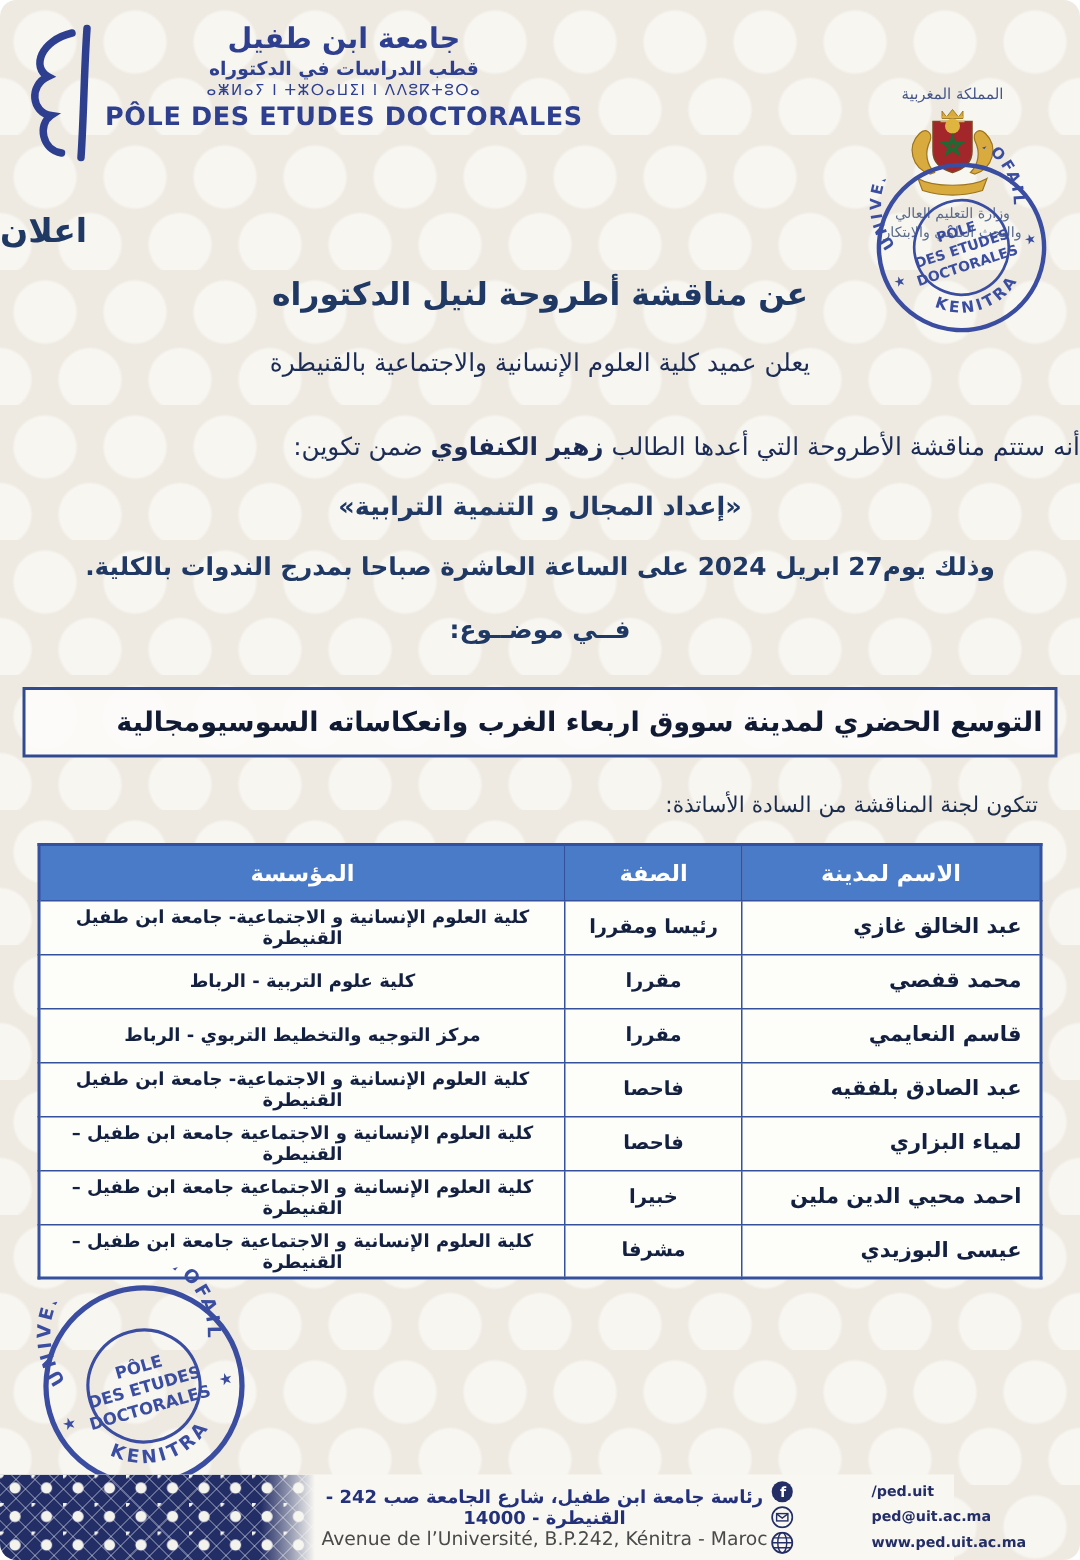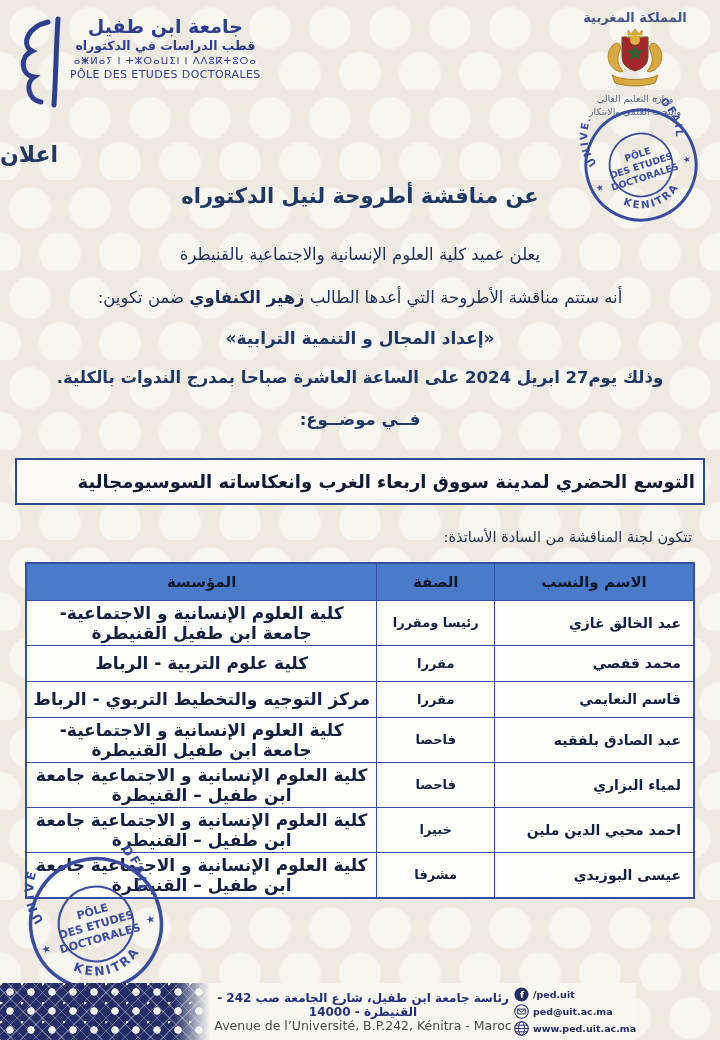--- a/index.html
+++ b/index.html
@@ -8,50 +8,51 @@
 
   .page {
     position:relative; width:720px; height:1040px; overflow:hidden;
     background-color:#eeeae1;
     background-image:
       radial-gradient(circle 27px at 30px 28px, rgba(255,255,255,.55) 20px, rgba(255,255,255,0) 22px),
       radial-gradient(circle 27px at 0px 73px,  rgba(255,255,255,.55) 20px, rgba(255,255,255,0) 22px),
       radial-gradient(circle 27px at 60px 73px, rgba(255,255,255,.55) 20px, rgba(255,255,255,0) 22px);
     background-size:60px 90px;
     color:#1c2c55;
+    border-radius:11px;
   }
 
   
   .logo-left { position:absolute; top:16px; left:14px; display:flex; align-items:flex-start; }
   .logo-mark { width:52px; height:92px; }
   .logo-text { margin-left:4px; text-align:center; color:#2e3f8f; direction:rtl; }
   .logo-ar1 { font-size:19px; font-weight:bold; line-height:1.15; }
   .logo-ar2 { font-size:12.5px; font-weight:bold; line-height:1.3; }
   .logo-tif { font-size:10px; letter-spacing:1px; line-height:1.4; direction:ltr; }
-  .logo-fr  { font-size:11px; font-weight:normal; letter-spacing:.4px; direction:ltr; }
+  .logo-fr  { font-size:17px; font-weight:bold; letter-spacing:.4px; direction:ltr; }
 
   
   .gov-right { position:absolute; top:10px; right:14px; width:142px; text-align:center; color:#5a6b8c; }
-  .gov-kingdom { font-size:13px; font-weight:bold; color:#44558a; }
+  .gov-kingdom { font-size:10px; font-weight:normal; color:#44558a;margin-top:48px; }
   .gov-coat { width:86px; height:66px; margin:1px auto; display:block; }
   .gov-ministry { font-size:9.5px; line-height:1.35; color:#5a6b8c; }
 
   
   .stamp { position:absolute; }
   .stamp-a { top:106px; right:20px; width:118px; height:118px; transform:rotate(-18deg); }
   .stamp-b { top:854px; left:26px; width:140px; height:140px; transform:rotate(-16deg); }
   .stamp svg { width:100%; height:100%; }
   .stamp text { fill:#3a4da0; font-family:"DejaVu Sans", sans-serif; font-weight:bold; }
 
   
   .doc-title    { position:absolute; top:142px; width:100%; text-align:left; font-size:22px; font-weight:bold; color:#1f3864; }
   .doc-subtitle { position:absolute; top:184px; width:100%; text-align:center; font-size:21px; font-weight:bold; color:#1f3864; }
   .body-line { position:absolute; width:100%; text-align:center; direction:rtl; font-size:16.5px; color:#1c2c55; }
-  .bl1 { top:245px; }
-  .bl2 { top:288px; }
+  .bl1 { top:232px; }
+  .bl2 { top:288px;text-align:right; }
   .bl3 { top:328px; font-weight:bold; color:#1f3864; font-size:17px; }
   .bl4 { top:368px; font-weight:bold; color:#1f3864; }
   .bl5 { top:410px; font-weight:bold; color:#1f3864; }
   .bold-seg { font-weight:bold; }
 
   .thesis-box {
     position:absolute; top:458px; left:15px; right:15px;
     border:2.5px solid #2f4a8f; background:rgba(253,252,249,.9);
     padding:11px 8px; direction:rtl;
     font-size:18px; font-weight:bold; color:#111a33;
@@ -59,30 +60,30 @@
 
   .committee-intro { position:absolute; top:529px; right:28px; direction:rtl; font-size:14.5px; color:#1b2b4a; }
 
   
   .committee-table {
     position:absolute; top:562px; left:25px; width:670px;
     direction:rtl; border-collapse:collapse; background:#fdfdfa;
     border:2px solid #35509c;
   }
   .committee-table th {
-    background:#4a7bc8; color:#0f172a; font-size:15px; font-weight:bold;
+    background:#4a7bc8; color:#ffffff; font-size:15px; font-weight:bold;
     height:37px; border:1.5px solid #35509c; text-align:center;
   }
   .committee-table td {
     height:36px; border:1.5px solid #35509c; font-weight:bold; color:#13203f;
     padding:2px 6px;
   }
   .cell-name { font-size:14px; text-align:right; padding-right:12px !important; width:200px; }
   .cell-role { font-size:13px; text-align:center; width:118px; }
-  .cell-inst { font-size:17px; text-align:center; }
+  .cell-inst { font-size:12px; text-align:center; }
 
   
   .footer {
     position:absolute; bottom:0; left:0; width:636px; height:57px;
     background:#f8f7f2; display:flex; align-items:center;
   }
   .mosaic {
     width:212px; height:57px; flex:0 0 auto;
     background-color:#232d66;
     background-image:
@@ -93,21 +94,21 @@
     background-size:21px 19px, 21px 19px, auto, auto;
     -webkit-mask-image:linear-gradient(to right,#000 82%,transparent 99%);
             mask-image:linear-gradient(to right,#000 82%,transparent 99%);
   }
   .footer-center { flex:1 1 auto; text-align:center; line-height:1.18; padding-top:2px; }
   .f-ar { font-size:12px; color:#23307a; font-weight:bold; direction:rtl; }
   .f-fr { font-size:16.5px; color:#1b2a6b; font-weight:bold; }
   .f-ad { font-size:12.5px; color:#4a4a4a; }
   .footer-contacts { flex:0 0 auto; width:122px; padding-right:6px; display:flex; flex-direction:column; gap:2px; }
   .contact-row { display:flex; align-items:center; gap:4px; }
-  .contact-label { font-size:9.5px; font-weight:bold; color:#232d66; }
+  .contact-label { font-size:9.5px; font-weight:bold; color:#232d66;margin-left:48px; }
   .cicon { width:15px; height:15px; flex:0 0 auto; }
 </style>
 </head>
 <body>
 
 <div class="page">
 
   <div class="logo-left">
     <svg class="logo-mark" viewBox="0 0 52 92">
       <path d="M34,6 C13,11 7,29 18,35 C5,41 7,59 20,61 C11,67 14,84 27,86" fill="none" stroke="#2e3f8f" stroke-width="5" stroke-linecap="round"></path>
@@ -178,21 +179,21 @@
   <p class="committee-intro">تتكون لجنة المناقشة من السادة الأساتذة:</p>
 
   <table class="committee-table">
     <colgroup>
         <col style="width:200px">
         <col style="width:118px">
         <col style="width:352px">
       </colgroup>
     <thead>
       <tr>
-        <th>الاسم والنسب</th>
+        <th>الاسم لمدينة</th>
         <th>الصفة</th>
         <th>المؤسسة</th>
       </tr>
     </thead>
     <tbody>
       <tr>
         <td class="cell-name">عبد الخالق غازي</td>
         <td class="cell-role">رئيسا ومقررا</td>
         <td class="cell-inst">كلية العلوم الإنسانية و الاجتماعية-  جامعة ابن طفيل القنيطرة</td>
       </tr>

